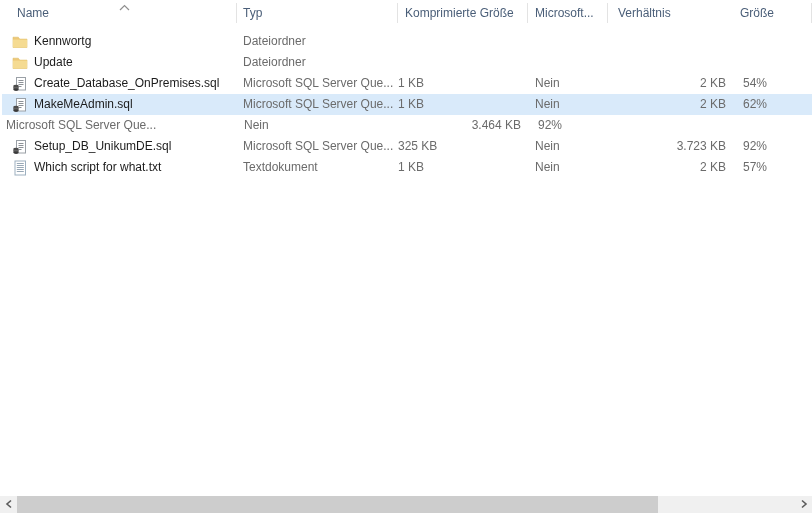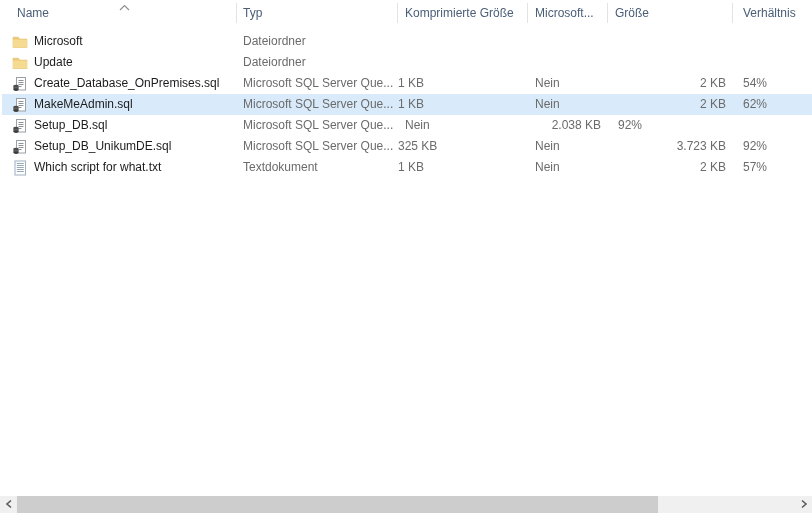--- a/index.html
+++ b/index.html
@@ -109,38 +109,38 @@
       </div>
     <div class="hcell h-typ">
         <span>Typ</span>
       </div>
     <div class="hcell h-compressed">
         <span>Komprimierte Größe</span>
       </div>
     <div class="hcell h-password">
         <span>Microsoft...</span>
       </div>
+    <div class="hcell h-ratio no-sep">
+        <span>Verhältnis</span>
+      </div>
     <div class="hcell h-size">
         <span>Größe</span>
       </div>
-    <div class="hcell h-ratio no-sep">
-        <span>Verhältnis</span>
-      </div>
   </div>
 
   <div class="rows">
       <div class="row">
       <div class="cell c-name">
         <span class="icon">
             <svg viewBox="0 0 16 16">
               <path d="M1 3.2h5.3l1.4 1.9H15v8.4H1z" fill="#eec878" stroke="#dfc06a" stroke-width="0.6"></path>
               <path d="M1 5.6h14v7.9H1z" fill="#f5db92"></path>
             </svg>
           </span>
-        <span class="label">Microsoft</span>
+        <span class="label">Kennwortg</span>
       </div>
       <div class="cell c-typ">Dateiordner</div>
       <div class="cell c-compressed"></div>
       <div class="cell c-password"></div>
       <div class="cell c-size"></div>
       <div class="cell c-ratio"></div>
     </div>
       <div class="row">
       <div class="cell c-name">
         <span class="icon">
@@ -191,36 +191,23 @@
           </span>
         <span class="label">MakeMeAdmin.sql</span>
       </div>
       <div class="cell c-typ">Microsoft SQL Server Que...</div>
       <div class="cell c-compressed">1 KB</div>
       <div class="cell c-password">Nein</div>
       <div class="cell c-size">2 KB</div>
       <div class="cell c-ratio">62%</div>
     </div>
       <div class="row">
-      <div class="cell c-name">
-        <span class="icon">
-            <svg viewBox="0 0 16 16">
-              <rect x="4.5" y="1.5" width="9" height="12.5" fill="#fff" stroke="#9aa0a6" stroke-width="1"></rect>
-              <path d="M6.5 4.5h5M6.5 6.5h5M6.5 8.5h5M6.5 10.5h3" stroke="#8c9196" stroke-width="1" fill="none"></path>
-              <ellipse cx="4" cy="9.8" rx="2.6" ry="1.1" fill="#4d4d4d"></ellipse>
-              <rect x="1.4" y="9.8" width="5.2" height="4" fill="#4d4d4d"></rect>
-              <ellipse cx="4" cy="13.8" rx="2.6" ry="1.1" fill="#3a3a3a"></ellipse>
-              <path d="M1.4 11.6h5.2" stroke="#6e6e6e" stroke-width="0.7"></path>
-            </svg>
-          </span>
-        <span class="label">Setup_DB.sql</span>
-      </div>
-      <div class="cell c-typ">Microsoft SQL Server Que...</div>
-      <div class="cell c-password">Nein</div>
-      <div class="cell c-size">2.038 KB</div>
+      <div class="cell c-typ">Microsoft SQL Server Que...</div>
+      <div class="cell c-password">Nein</div>
+      <div class="cell c-size">3.464 KB</div>
       <div class="cell c-ratio">92%</div>
     </div>
       <div class="row">
       <div class="cell c-name">
         <span class="icon">
             <svg viewBox="0 0 16 16">
               <rect x="4.5" y="1.5" width="9" height="12.5" fill="#fff" stroke="#9aa0a6" stroke-width="1"></rect>
               <path d="M6.5 4.5h5M6.5 6.5h5M6.5 8.5h5M6.5 10.5h3" stroke="#8c9196" stroke-width="1" fill="none"></path>
               <ellipse cx="4" cy="9.8" rx="2.6" ry="1.1" fill="#4d4d4d"></ellipse>
               <rect x="1.4" y="9.8" width="5.2" height="4" fill="#4d4d4d"></rect>

